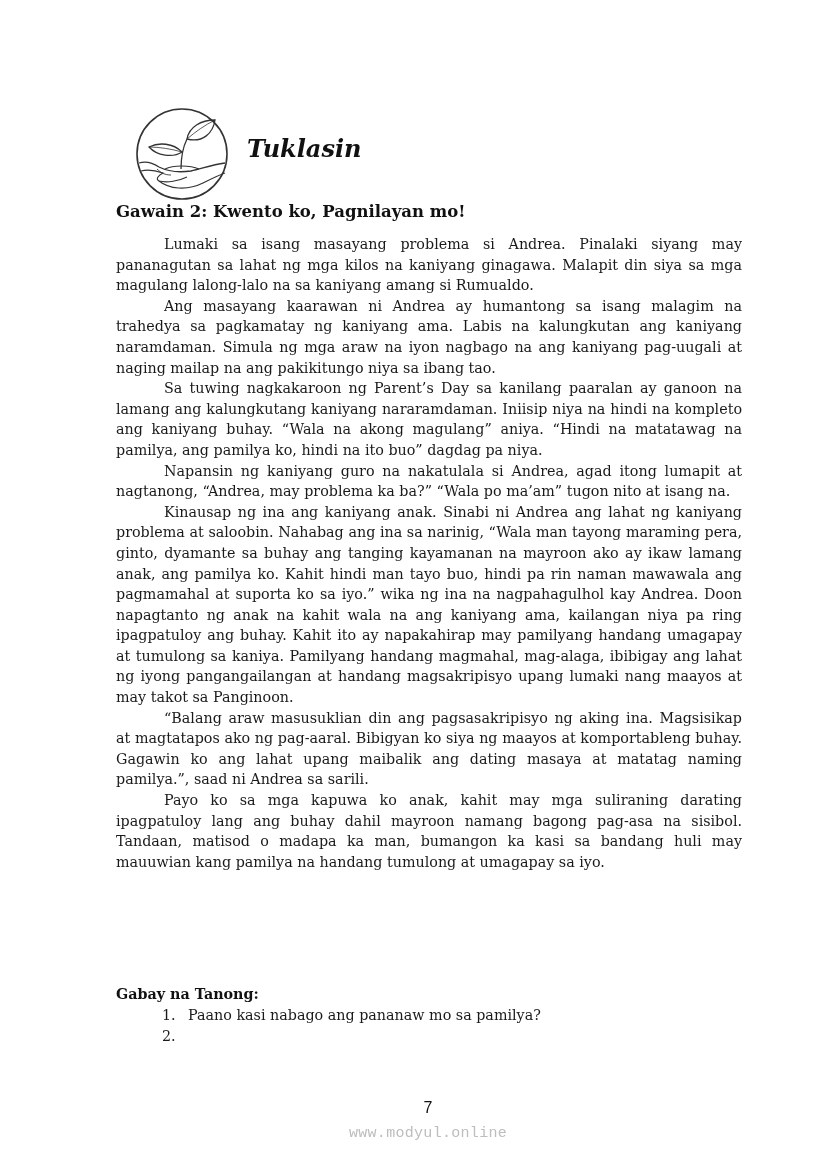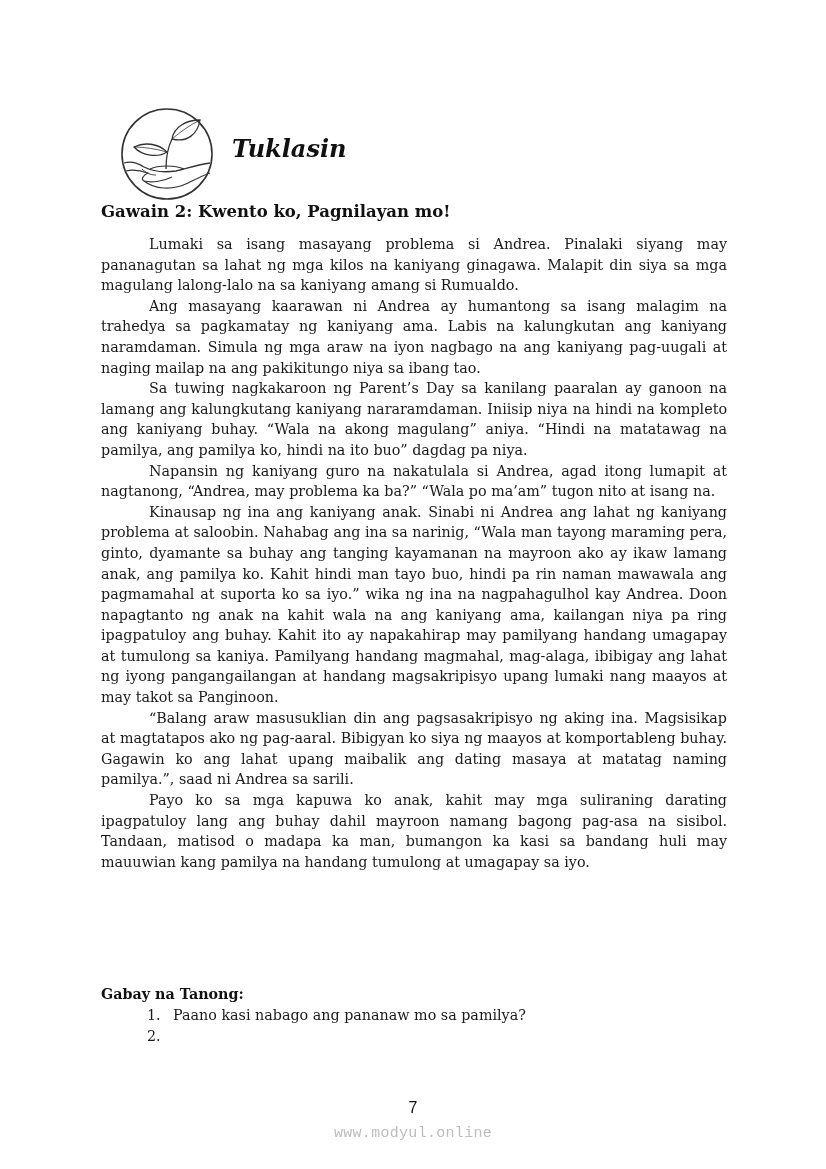--- a/index.html
+++ b/index.html
@@ -1,17 +1,17 @@
 <!DOCTYPE html>
 <html><head>
 <meta charset="utf-8">
 <style>
   html, body { margin: 0; padding: 0; background: #ffffff; }
   body { width: 826px; height: 1169px; position: relative; overflow: hidden; color: #1a1a1a; }
-  .page { position: absolute; left: 0; top: 0; width: 785px; height: 1169px; }
+  .page { position: absolute; left: 15px; top: 0; width: 785px; height: 1169px; }
   .logo { position: absolute; left: 120px; top: 107px; width: 94px; height: 94px; }
   .section-title { position: absolute; left: 232px; top: 134px; font-family: "DejaVu Serif", serif; font-weight: bold; font-style: italic; font-size: 24px; color: #111; }
   .activity-title { position: absolute; left: 101px; top: 202px; font-family: "DejaVu Serif", serif; font-weight: bold; font-size: 16.5px; color: #111; }
   .body-text { position: absolute; left: 101px; top: 234px; width: 626px; font-family: "DejaVu Serif", serif; font-size: 14.3px; line-height: 20.6px; text-align: justify; color: #1a1a1a; }
   .body-text p { margin: 0; text-indent: 48px; }
   .body-text p.intro { margin-bottom: 10px; }
   .questions-heading { position: absolute; left: 101px; top: 986px; font-family: "DejaVu Serif", serif; font-weight: bold; font-size: 14.3px; color: #111; }
   .questions { position: absolute; left: 147px; top: 1005px; width: 580px; margin: 0; padding: 0; list-style: none; font-family: "DejaVu Serif", serif; font-size: 14.3px; line-height: 20.8px; }
   .questions li { position: relative; padding-left: 26px; text-align: justify; }
   .questions li .num { position: absolute; left: 0; top: 0; }

